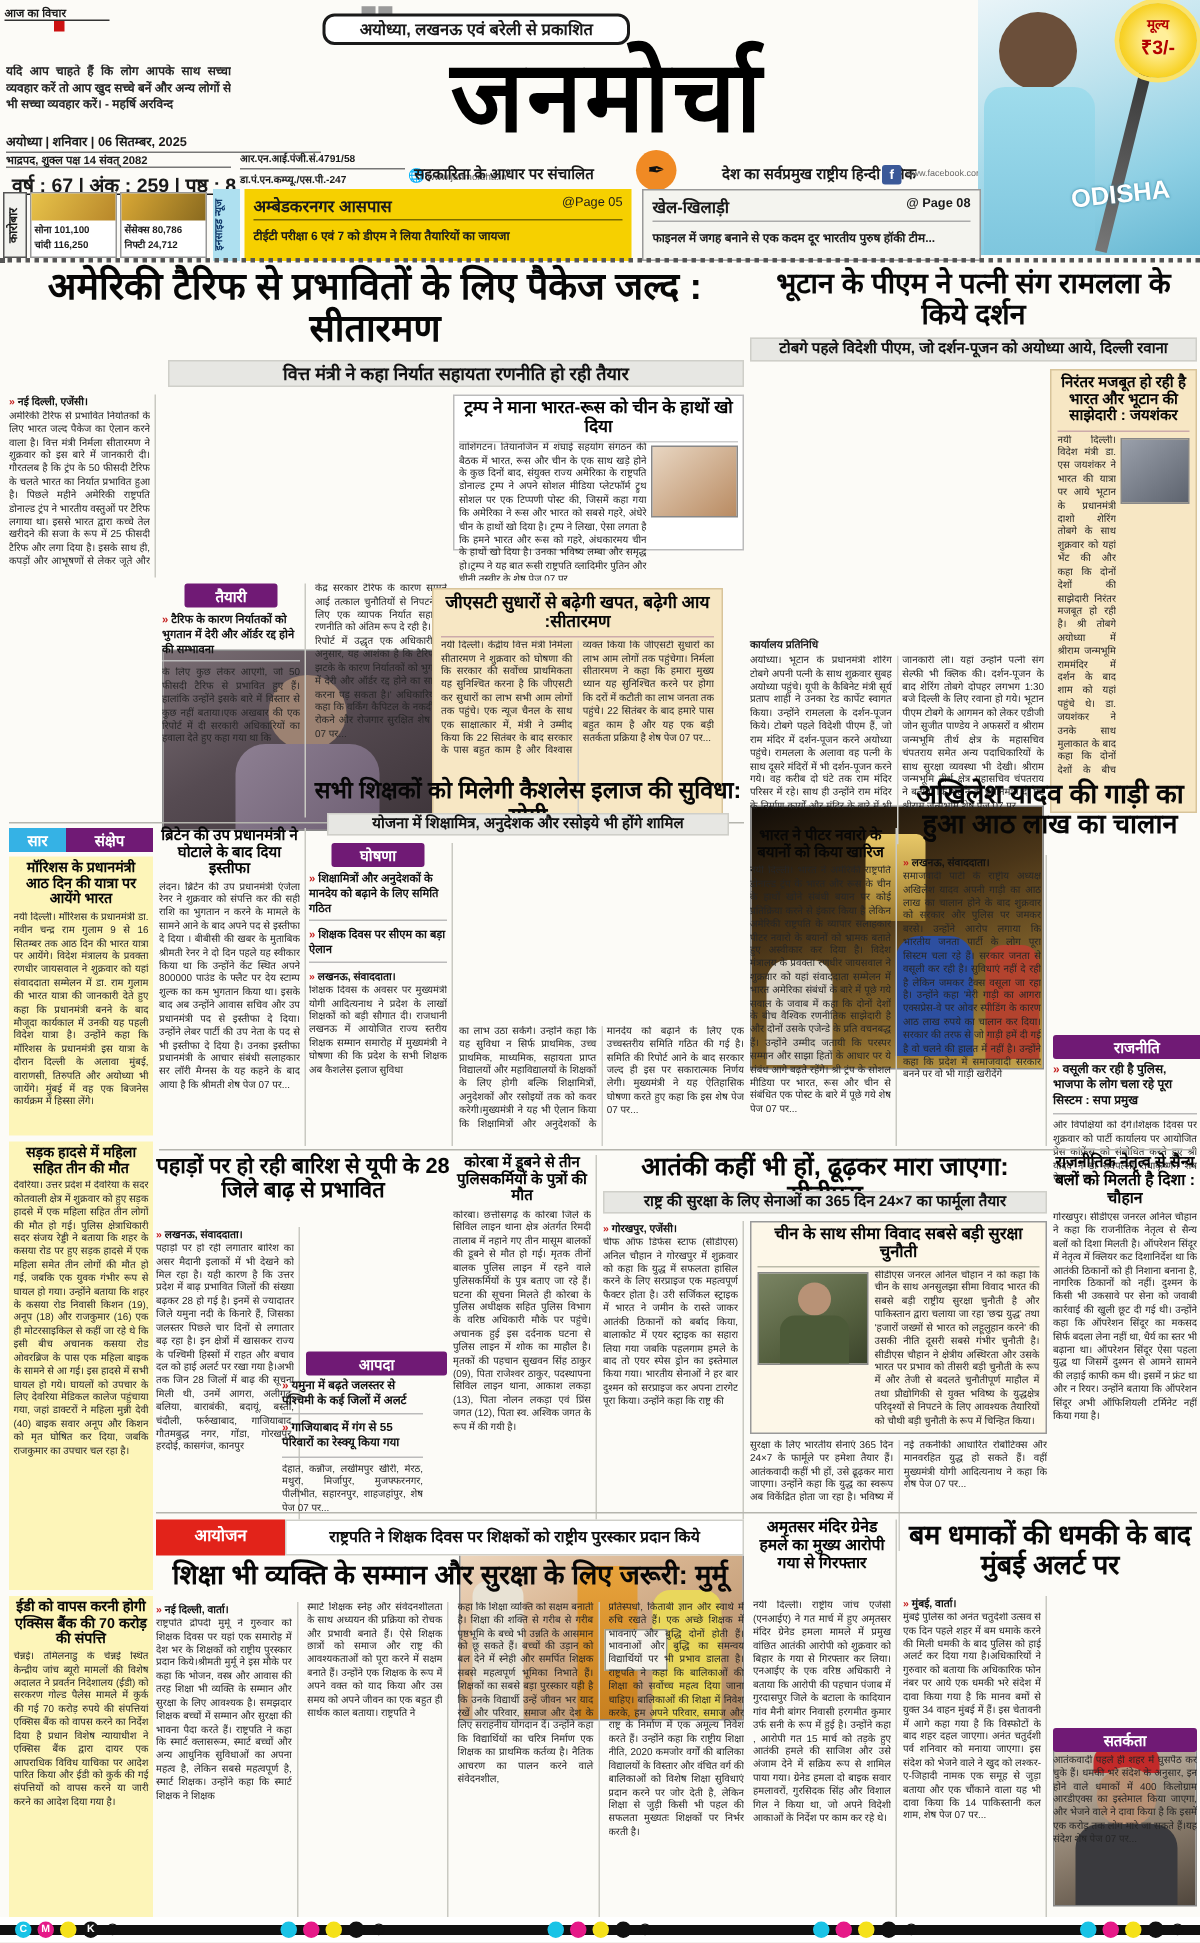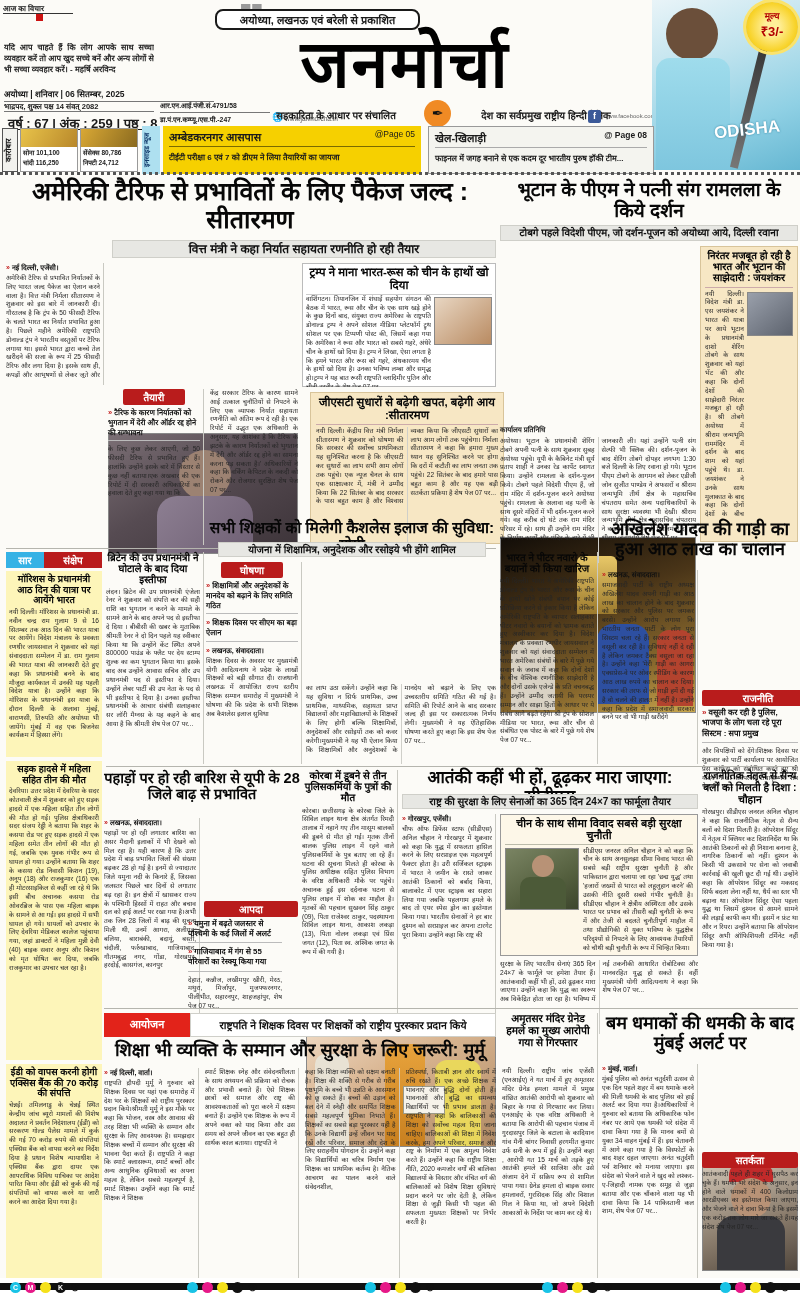--- a/index.html
+++ b/index.html
@@ -5,21 +5,21 @@
   * { margin:0; padding:0; box-sizing:border-box; }
   html,body { background:#e8e8e4; }
   body { font-family:"Liberation Sans", sans-serif; }
   #page { position:relative; width:800px; height:1295px; background:#fcfbf7; margin:0 auto; overflow:hidden; color:#1a1a1a; }
   .abs { position:absolute; }
   .hl { font-weight:bold; color:#070707; line-height:1.12; text-align:center; }
   .bt { font-size:6.6px; line-height:1.34; text-align:justify; color:#262626; overflow:hidden; }
   .dl { font-weight:bold; font-size:7px; color:#111; margin-bottom:2px; }
   .arw { color:#c41f1f; font-weight:bold; margin-right:2px; }
   .subbar { background:#e7e7e3; font-weight:bold; color:#111; text-align:center; border:1px solid #cfcfc9; }
-  .lbl { color:#fff; font-weight:bold; text-align:center; background:#b91c1c; border-radius:2px; }
+  .lbl { color:#fff; font-weight:bold; text-align:center; background:#701a75; border-radius:2px; }
   .tan { background:#f7e7c4; }
   .yel { background:#fdf5b9; }
   .photo { border:1px solid #888; position:relative; overflow:hidden; }
   .cap { font-size:7px; font-weight:bold; color:#222; }
   .colr { border-right:1px solid #c9c9c2; }
   .bull { font-size:7.5px; font-weight:bold; line-height:1.3; color:#111; text-align:left; margin-bottom:4px; border-bottom:1px solid #bbb; padding-bottom:3px;}
   .vlab { writing-mode:vertical-rl; transform:rotate(180deg); font-weight:bold; text-align:center; }
   .twocol { column-count:2; column-gap:7px; column-rule:1px solid #cfcfc9; }
   .hrule { border-top:1px solid #b5b5ae; }
   .regdot { display:inline-block; width:11px; height:11px; border-radius:50%; margin:0 2px; vertical-align:middle; font-size:7px; color:#fff; text-align:center; line-height:11px; font-weight:bold;}
@@ -97,33 +97,33 @@
   <div class="abs hl" style="left:4px;top:177px;width:492px;height:60px;font-size:25px;">अमेरिकी टैरिफ से प्रभावितों के लिए पैकेज जल्द : सीतारमण</div>
   <div class="abs subbar" style="left:112px;top:240px;width:384px;height:18px;font-size:12px;line-height:16px;">वित्त मंत्री  ने कहा निर्यात सहायता रणनीति हो रही तैयार</div>
   <div class="abs colr" style="left:6px;top:263px;width:98px;height:122px;padding-right:3px;">
     <div class="dl"><span class="arw">»</span><span>नई दिल्ली, एजेंसी।</span></div>
     <div class="bt" style="height:104px;">अमेरिकी टैरिफ से प्रभावित निर्यातकों के लिए भारत जल्द पैकेज का ऐलान करने वाला है। वित्त मंत्री निर्मला सीतारमण ने शुक्रवार को इस बारे में जानकारी दी। गौरतलब है कि ट्रंप के 50 फीसदी टैरिफ के चलते भारत का निर्यात प्रभावित हुआ है। पिछले महीने अमेरिकी राष्ट्रपति डोनाल्ड ट्रंप ने भारतीय वस्तुओं पर टैरिफ लगाया था। इससे भारत द्वारा कच्चे तेल खरीदने की सजा के रूप में 25 फीसदी टैरिफ और लगा दिया है। इसके साथ ही, कपड़ों और आभूषणों से लेकर जूते और रसायनों तक, कई उत्पादों पर शुल्क बढ़कर 50 फीसदी तक हो गया है। सीतारमण ने कहा कि यह पैकेज हाल ही में लगाए गए शुल्कों से प्रभावित उद्योगों की मदद करेगा। एक इंटरव्यू में सीतारमण ने कहा कि सरकार उन लोगों की मदद</div>
   </div>
   <div class="abs photo" style="left:108px;top:263px;width:190px;height:121px;background:linear-gradient(150deg,#7b6f75 0%,#564b52 45%,#3c3338 100%);">
     <div class="abs" style="left:70px;top:16px;width:52px;height:50px;border-radius:50%;background:#9c8272;"></div>
     <div class="abs" style="left:48px;top:62px;width:96px;height:60px;border-radius:20px 20px 0 0;background:linear-gradient(135deg,#8d7f92,#6e5f73);"></div>
   </div>
-  <div class="abs" style="left:302px;top:263px;width:194px;height:124px;border:1px solid #bbb;padding:2px 3px;background:#fff;">
+  <div class="abs" style="left:302px;top:263px;width:194px;height:104px;border:1px solid #bbb;padding:2px 3px;background:#fff;">
     <div class="hl" style="font-size:11.5px;border-bottom:1px solid #ccc;padding-bottom:2px;">ट्रम्प ने माना भारत-रूस को चीन के हाथों खो दिया</div>
     <div class="photo" style="float:right;width:58px;height:48px;margin:2px 0 2px 3px;background:linear-gradient(140deg,#e8d6c2,#b98b62);"></div>
     <div class="bt" style="height:92px;">वाशिंगटन। तियानजिन में शंघाई सहयोग संगठन की बैठक में भारत, रूस और चीन के एक साथ खड़े होने के कुछ दिनों बाद, संयुक्त राज्य अमेरिका के राष्ट्रपति डोनाल्ड ट्रम्प ने अपने सोशल मीडिया प्लेटफॉर्म ट्रुथ सोशल पर एक टिप्पणी पोस्ट की, जिसमें कहा गया कि अमेरिका ने रूस और भारत को सबसे गहरे, अंधेरे चीन के हाथों खो दिया है। ट्रम्प ने लिखा, ऐसा लगता है कि हमने भारत और रूस को गहरे, अंधकारमय चीन के हाथों खो दिया है। उनका भविष्य लम्बा और समृद्ध हो।ट्रम्प ने यह बात रूसी राष्ट्रपति व्लादिमीर पुतिन और चीनी तस्वीर के शेष पेज 07 पर...</div>
   </div>
 
   <div class="abs" style="left:108px;top:389px;width:96px;height:156px;border-right:1px solid #c9c9c2;padding-right:3px;">
     <div class="lbl" style="width:62px;margin:0 auto 3px;font-size:10px;padding:1px 0;">तैयारी</div>
     <div class="bull"><span class="arw">»</span><span>टैरिफ के कारण निर्यातकों को भुगतान में देरी और ऑर्डर रद्द होने की सम्भावना</span></div>
     <div class="bt" style="height:78px;">के लिए कुछ लेकर आएगी, जो 50 फीसदी टैरिफ से प्रभावित हुए हैं। हालांकि उन्होंने इसके बारे में विस्तार से कुछ नहीं बताया।एक अखबार की एक रिपोर्ट में दी सरकारी अधिकारियों का हवाला देते हुए कहा गया था कि</div>
   </div>
   <div class="abs bt" style="left:210px;top:389px;width:88px;height:156px;">केंद्र सरकार टैरिफ के कारण सामने आई तत्काल चुनौतियों से निपटने के लिए एक व्यापक निर्यात सहायता रणनीति को अंतिम रूप दे रही है। एक रिपोर्ट में उद्धृत एक अधिकारी के अनुसार, यह आशंका है कि टैरिफ के झटके के कारण निर्यातकों को भुगतान में देरी और ऑर्डर रद्द होने का सामना करना पड़ सकता है।' अधिकारियों ने कहा कि वर्किंग कैपिटल के नकदी को रोकने और रोजगार सुरक्षित शेष पेज 07 पर...</div>
-  <div class="abs tan" style="left:310px;top:392px;width:194px;height:152px;padding:3px 5px;border:1px solid #d8c49a;">
+  <div class="abs tan" style="left:288px;top:392px;width:194px;height:152px;padding:3px 5px;border:1px solid #d8c49a;">
     <div class="hl" style="font-size:11.5px;border-bottom:1px solid #caa;padding-bottom:2px;margin-bottom:2px;">जीएसटी सुधारों से बढ़ेगी खपत, बढ़ेगी आय :सीतारमण</div>
     <div class="bt twocol" style="height:118px;">नयी दिल्ली। केंद्रीय वित्त मंत्री निर्मला सीतारमण ने शुक्रवार को घोषणा की कि सरकार की सर्वोच्च प्राथमिकता यह सुनिश्चित करना है कि जीएसटी कर सुधारों का लाभ सभी आम लोगों तक पहुंचे। एक न्यूज चैनल के साथ एक साक्षात्कार में, मंत्री ने उम्मीद किया कि 22 सितंबर के बाद सरकार के पास बहुत काम है और विश्वास व्यक्त किया कि जीएसटी सुधारों का लाभ आम लोगों तक पहुंचेगा। निर्मला सीतारमण ने कहा कि हमारा मुख्य ध्यान यह सुनिश्चित करने पर होगा कि दरों में कटौती का लाभ जनता तक पहुंचे। 22 सितंबर के बाद हमारे पास बहुत काम है और यह एक बड़ी सतर्कता प्रक्रिया है शेष पेज 07 पर...</div>
   </div>
 
   <div class="abs hl" style="left:500px;top:179px;width:298px;height:44px;font-size:19px;">भूटान के पीएम ने पत्नी संग रामलला के किये दर्शन</div>
   <div class="abs subbar" style="left:500px;top:225px;width:298px;height:16px;font-size:10px;line-height:14px;">टोबगे पहले विदेशी पीएम, जो दर्शन-पूजन को अयोध्या आये, दिल्ली रवाना</div>
   <div class="abs photo" style="left:500px;top:246px;width:196px;height:176px;background:linear-gradient(160deg,#120d08 0%,#4a3518 40%,#8a6a2e 75%,#caa84e 100%);">
     <div class="abs" style="left:76px;top:18px;width:40px;height:58px;background:linear-gradient(#e8c868,#9c7a2e);border-radius:6px 6px 0 0;"></div>
     <div class="abs" style="left:96px;top:86px;width:52px;height:80px;border-radius:16px 16px 0 0;background:#2d4fa0;"></div>
     <div class="abs" style="left:10px;top:102px;width:44px;height:70px;border-radius:14px 14px 0 0;background:#d9d2c4;"></div>

